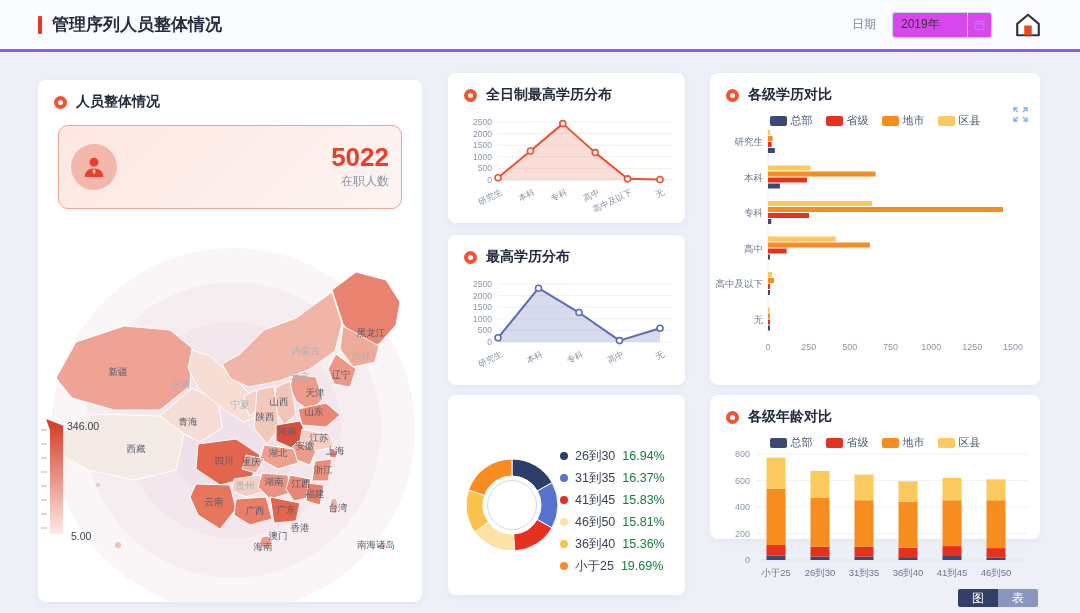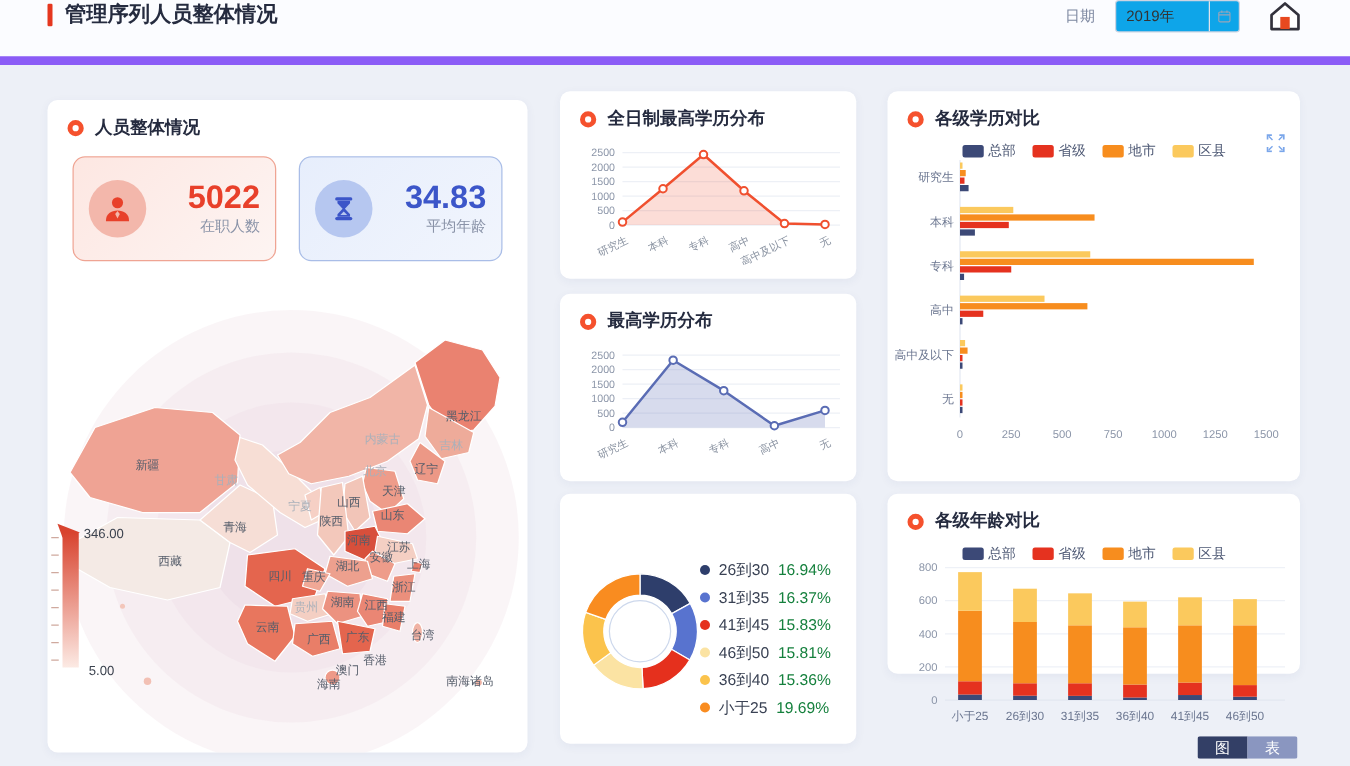--- a/index.html
+++ b/index.html
@@ -1,24 +1,24 @@
 <!DOCTYPE html>
 <html><head>
 <meta charset="utf-8">
 <style>
   html,body{margin:0;padding:0}
   body{width:1080px;height:613px;background:#edf0f7;font-family:"Liberation Sans",sans-serif;position:relative;overflow:hidden}
   
-  .topbar{position:absolute;left:0;top:0;width:1080px;height:52px;background:#fbfcff;border-bottom:7px solid #8b5cf6;box-sizing:border-box;display:flex;align-items:flex-start;justify-content:space-between;padding:0 38px}
+  .topbar{position:absolute;left:0;top:0;width:1080px;height:52px;background:#fbfcff;border-bottom:3px solid #8b5cf6;box-sizing:border-box;display:flex;align-items:center;justify-content:space-between;padding:0 38px}
   .title-wrap{display:flex;align-items:center;gap:10px}
   .title-bar{width:4px;height:18px;background:#e5371f;border-radius:1px}
   .page-title{font-size:17px;font-weight:bold;color:#252b3f;margin:0}
   .header-right{display:flex;align-items:center;gap:16px}
   .date-label{font-size:12px;color:#7c87a0}
-  .date-field{width:100px;height:26px;background:#0ea5e9;border:1px solid #ccd4e2;border-radius:3px;display:flex;align-items:center;box-sizing:border-box;font-size:12px;color:#333}
+  .date-field{width:100px;height:26px;background:#d946ef;border:1px solid #ccd4e2;border-radius:3px;display:flex;align-items:center;box-sizing:border-box;font-size:12px;color:#333}
   .date-value{flex:1;padding-left:8px}
   .cal-btn{width:24px;height:24px;border-left:1px solid #dde3ec;display:flex;align-items:center;justify-content:center;cursor:pointer;background:none;border-top:none;border-right:none;border-bottom:none}
   .home-btn{background:none;border:none;padding:0;margin-left:6px;cursor:pointer;display:flex;align-items:center}
   
   .card{position:absolute;background:#fff;border-radius:8px;box-shadow:0 2px 8px rgba(40,60,120,.05)}
   #card-overview{left:38px;top:80px;width:384px;height:522px}
   #card-fulltime{left:448px;top:73px;width:237px;height:150px}
   #card-highest{left:448px;top:235px;width:237px;height:150px}
   #card-age{left:448px;top:395px;width:237px;height:200px}
   #card-educmp{left:710px;top:73px;width:330px;height:312px}
@@ -99,34 +99,20 @@
       <span class="stat-icon">
         <svg width="26" height="26" viewBox="0 0 24 24">
             <circle cx="12" cy="7.6" r="4.1" fill="#e8402a"></circle>
             <path d="M3.5 20.5c0-4.6 3.8-7.2 8.5-7.2s8.5 2.6 8.5 7.2v.8H3.5z" fill="#e8402a"></path>
             <path d="M12 13.6l-1.7 2.2 1.7 3.4 1.7-3.4z" fill="#f3b7ab"></path>
           </svg>
       </span>
       <span class="stat-text">
         <span class="stat-num">5022</span>
         <span class="stat-label">在职人数</span>
-      </span>
-    </div>
-    <div class="stat blue">
-      <span class="stat-icon">
-        <svg width="22" height="22" viewBox="0 0 24 24">
-            <rect x="4.5" y="2" width="15" height="2.8" rx="1.4" fill="#3b55c8"></rect>
-            <rect x="4.5" y="19.2" width="15" height="2.8" rx="1.4" fill="#3b55c8"></rect>
-            <path d="M6.5 5h11v2.2L13 12l4.5 4.8V19h-11v-2.2L11 12 6.5 7.2z" fill="#3b55c8"></path>
-            <path d="M9 17.5h6L12 14.4z" fill="#b6c7f0"></path>
-          </svg>
-      </span>
-      <span class="stat-text">
-        <span class="stat-num">34.83</span>
-        <span class="stat-label">平均年龄</span>
       </span>
     </div>
   </div>
   <div class="map-wrap">
     <svg width="384" height="372" viewBox="0 0 384 372">
       <g>
         <circle cx="195" cy="200" r="182" fill="#f6ecf1" opacity=".55"></circle>
         <circle cx="195" cy="200" r="148" fill="#f4e7ed" opacity=".6"></circle>
         <circle cx="195" cy="200" r="108" fill="#f0e1e9" opacity=".55"></circle>
         <circle cx="195" cy="200" r="70" fill="#eaduc" opacity="0"></circle>

